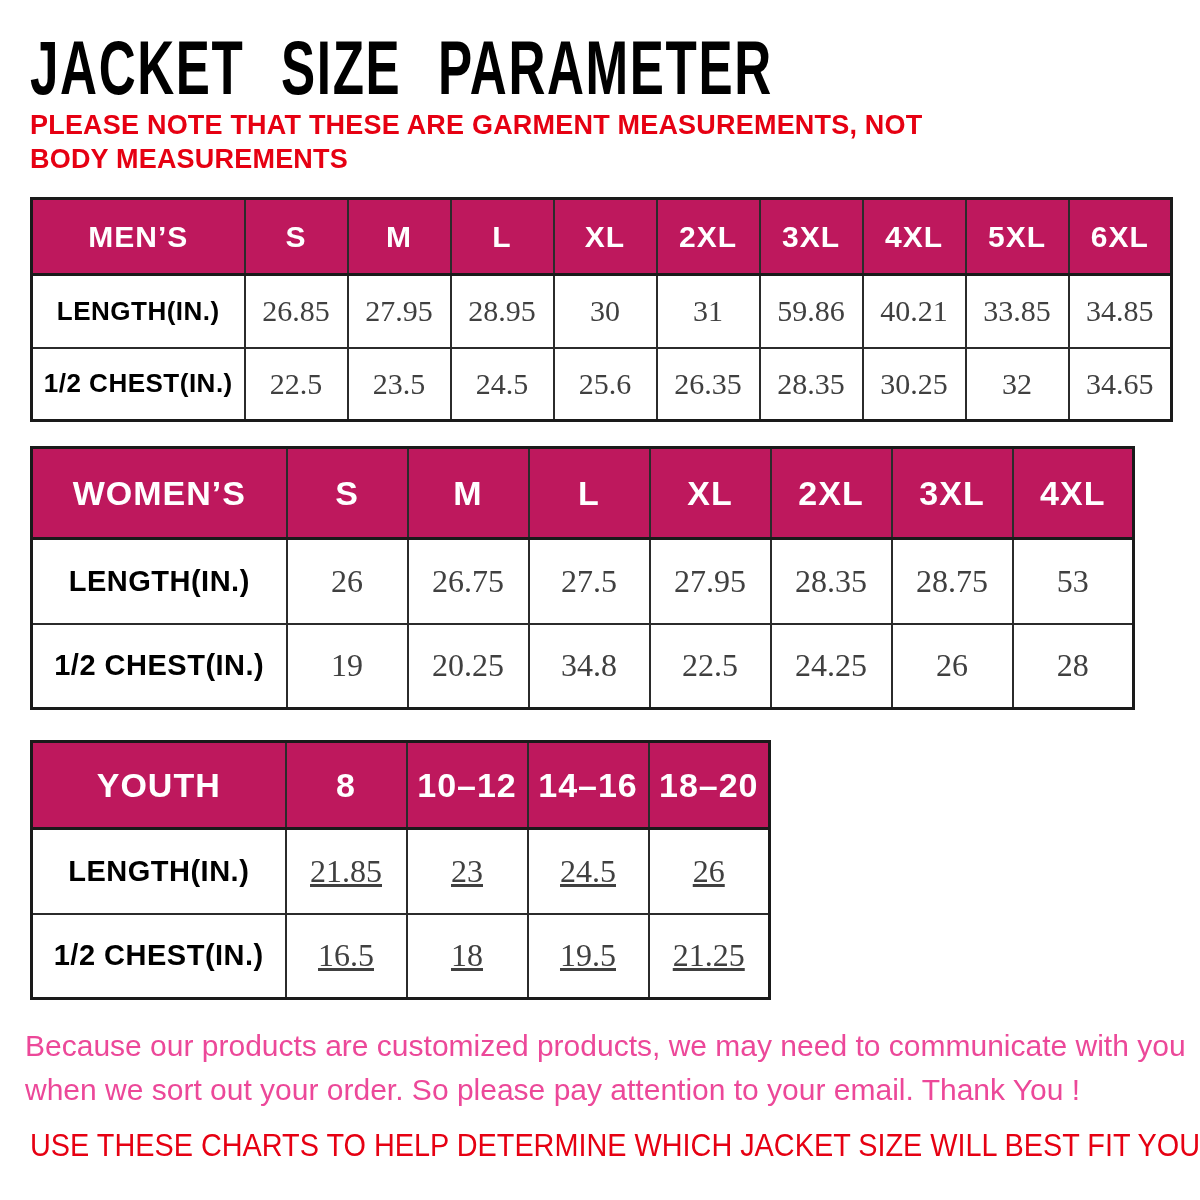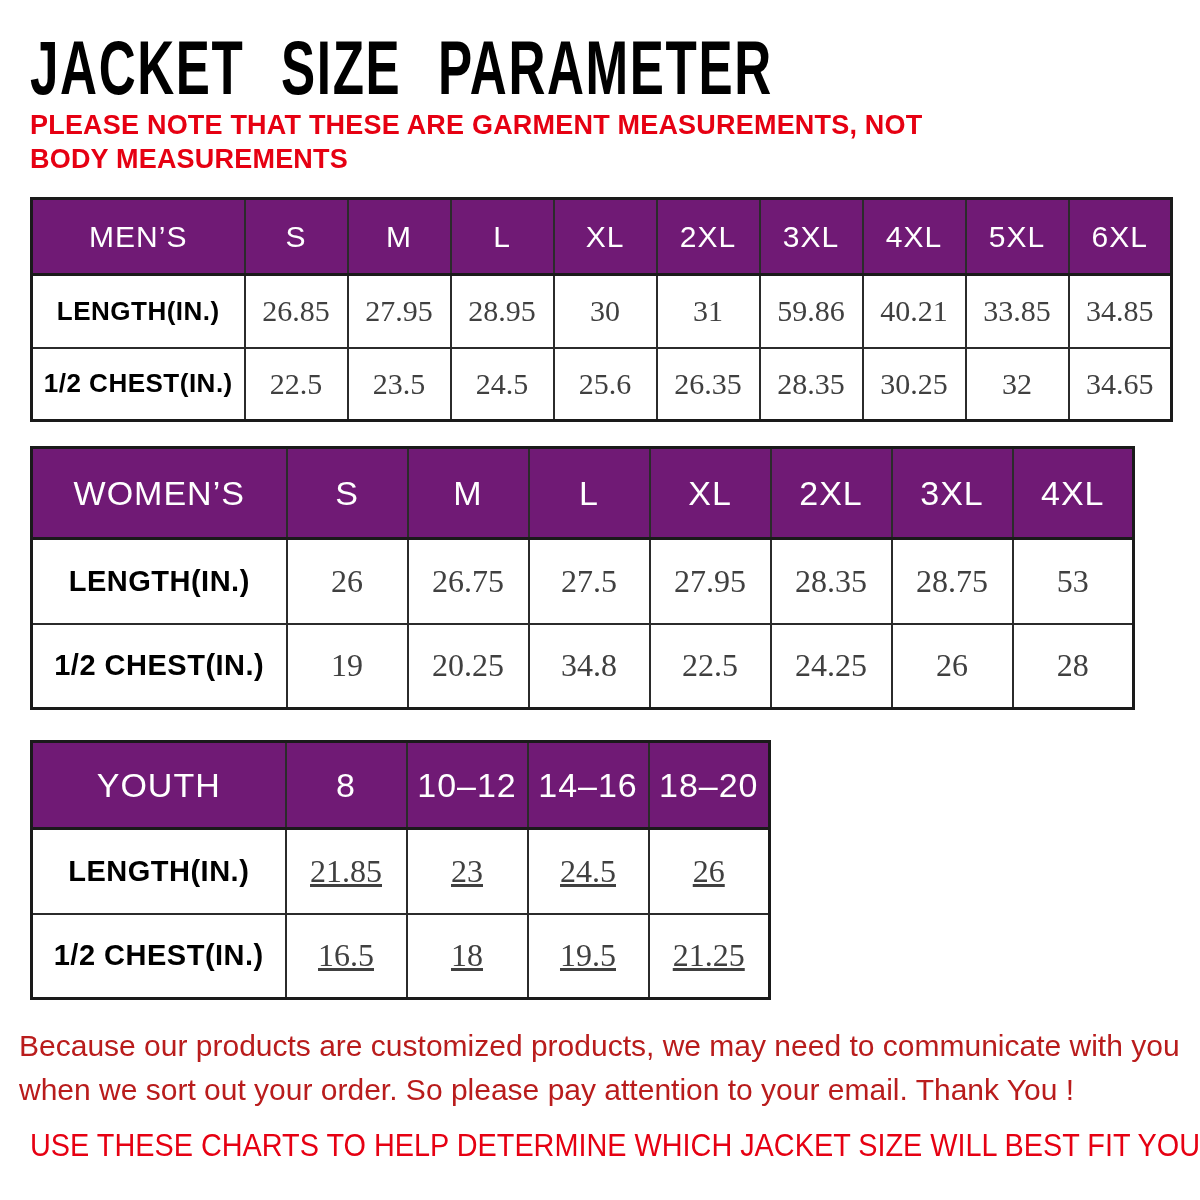--- a/index.html
+++ b/index.html
@@ -22,21 +22,21 @@
   table.size-table{
     position:absolute; left:30px;
     border-collapse:collapse; table-layout:fixed; background:#fff;
     border:3px solid #1a1a1a;
   }
   table.size-table th, table.size-table td{
     border:2px solid #2b2b2b; text-align:center; vertical-align:middle; padding:0;
     overflow:hidden;
   }
   table.size-table thead th{
-    background:#701a75; color:#ffffff; font-weight:normal;
+    background:#be185d; color:#ffffff; font-weight:bold;
     border-bottom:3px solid #1a1a1a; letter-spacing:1px;
   }
   table.size-table td.label{ font-weight:bold; color:#000; letter-spacing:0.5px; }
   table.size-table td.value{ font-family:"Liberation Serif", serif; color:#404040; }
 
   #mens-table   { top:197px; }
   #mens-table thead th { font-size:30px; }
   #mens-table td.label { font-size:26px; }
   #mens-table td.value { font-size:30px; }
 
@@ -44,22 +44,22 @@
   #womens-table thead th { font-size:34px; }
   #womens-table td.label { font-size:29px; }
   #womens-table td.value { font-size:32px; }
 
   #youth-table  { top:740px; }
   #youth-table thead th { font-size:34px; }
   #youth-table td.label { font-size:29px; }
   #youth-table td.value { font-size:32px;text-decoration:underline; }
 
   .footer-note{
-    position:absolute; left:19px; top:1024px; width:1168px;
-    color:#b91c1c; font-size:30px; line-height:44px; font-weight:500;
+    position:absolute; left:25px; top:1024px; width:1168px;
+    color:#ec4899; font-size:30px; line-height:44px; font-weight:500;
   }
   .footer-instruction{
     position:absolute; left:30px; top:1128px; width:1160px;
     color:#e60012; font-size:31px; font-weight:500; white-space:nowrap;
     transform:scaleX(0.93); transform-origin:left top;
   }
 </style>
 </head>
 <body>
 

